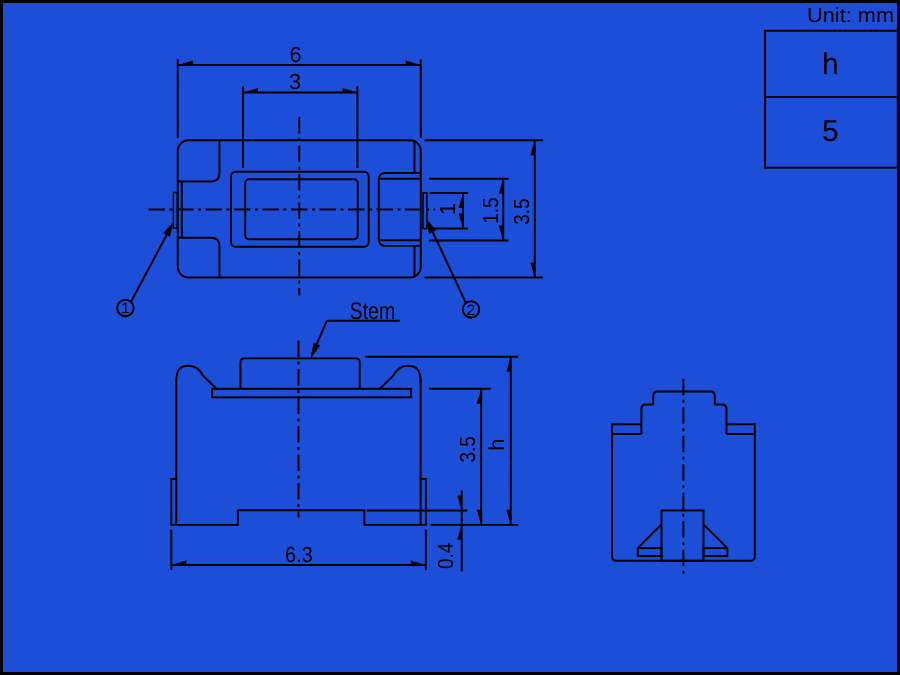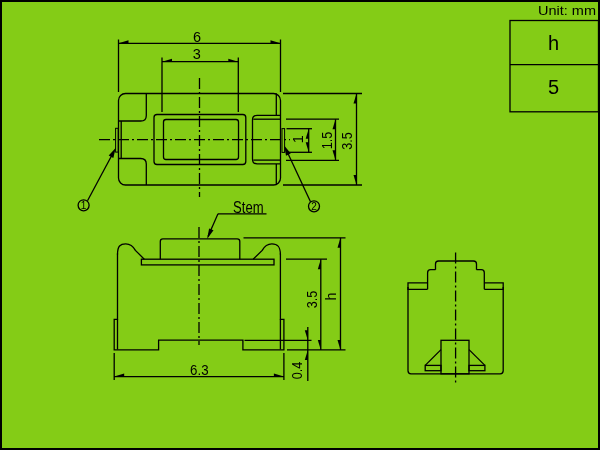--- a/index.html
+++ b/index.html
@@ -1,16 +1,16 @@
 <!DOCTYPE html>
 <html><head>
 <meta charset="utf-8">
 <style>
   html,body{margin:0;padding:0;background:#fff;}
-  #page{position:relative;width:600px;height:450px;background:#84cc16;overflow:hidden;}
+  #page{position:relative;width:600px;height:450px;background:#1d4ed8;overflow:hidden;}
   svg{position:absolute;left:0;top:0;}
   text{font-family:"Liberation Sans",sans-serif;fill:#000;}
 </style>
 </head>
 <body>
 <div id="page">
 <svg width="600" height="450" viewBox="0 0 600 450">
 <g fill="none" stroke="#000" stroke-width="1.3">
 
 <rect x="1" y="1" width="598" height="448" stroke-width="2"></rect>

